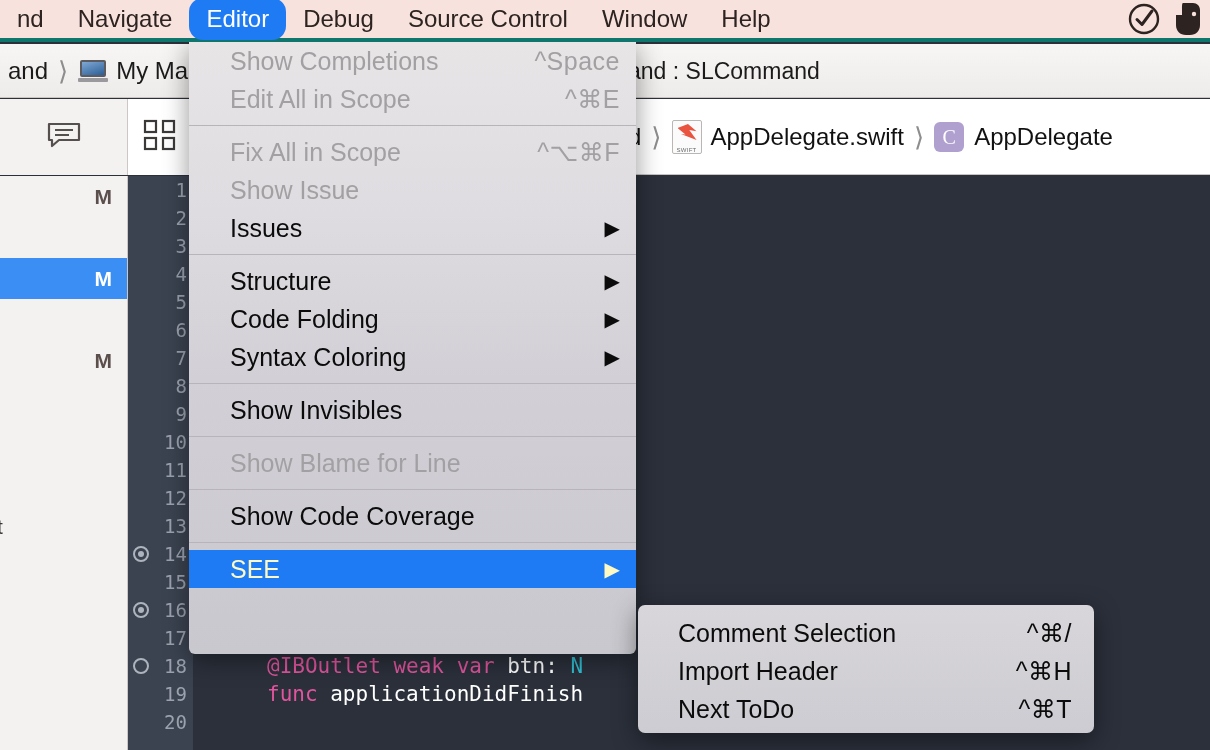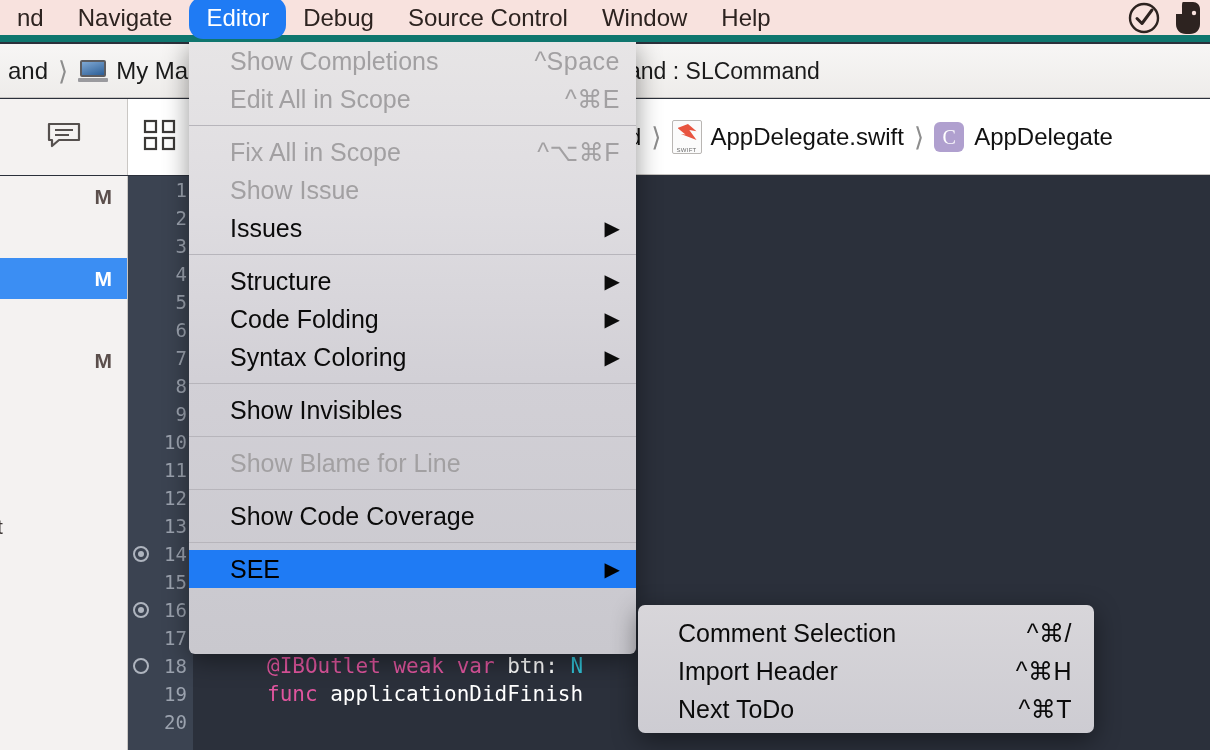--- a/index.html
+++ b/index.html
@@ -7,21 +7,21 @@
   body{
     font-family:"Liberation Sans", sans-serif;
     background:#2b303b;
     -webkit-font-smoothing:antialiased;
   }
 
   
   #menubar{
     position:absolute; left:0; top:0; width:1210px; height:42px;
     background:#f8e2de;
-    border-bottom:7px solid #0f766e;
+    border-bottom:4px solid #0f766e;
     display:flex; align-items:center;
     z-index:40;
   }
   .mb-item{
     font-size:24px; color:#2d2320; padding:0 17px; height:42px;
     display:flex; align-items:center; white-space:nowrap;
   }
   .mb-item.active{ background:#1f7bf4; color:#ffffff;border-radius:14px; }
   .mb-spacer{ flex:1 1 auto; }
   .mb-icon{ width:44px; height:42px; display:flex; align-items:center; justify-content:center; }
@@ -150,21 +150,21 @@
     box-shadow:0 6px 26px rgba(0,0,0,.42);
     border-radius:0 0 6px 6px;
     z-index:30;
     overflow:hidden;
   }
   .mi{
     height:38px; display:flex; align-items:center; position:relative;
     padding:0 16px 0 41px; font-size:25px; color:#0b0b0b; white-space:nowrap;
   }
   .mi.dis{ color:#a2a0a2; }
-  .mi.sel{ background:#1f7bf4; color:#000000; }
+  .mi.sel{ background:#1f7bf4; color:#fef9c3; }
   .mi .short{
     margin-left:auto; font-size:25px; letter-spacing:.5px;
   }
   .mi.dis .short{ color:#a2a0a2; }
   .mi .arrow{
     margin-left:auto; font-size:20px; line-height:1;
   }
   .msep{ height:1px; background:#b7b5bb; margin:7px 0; }
 
   

